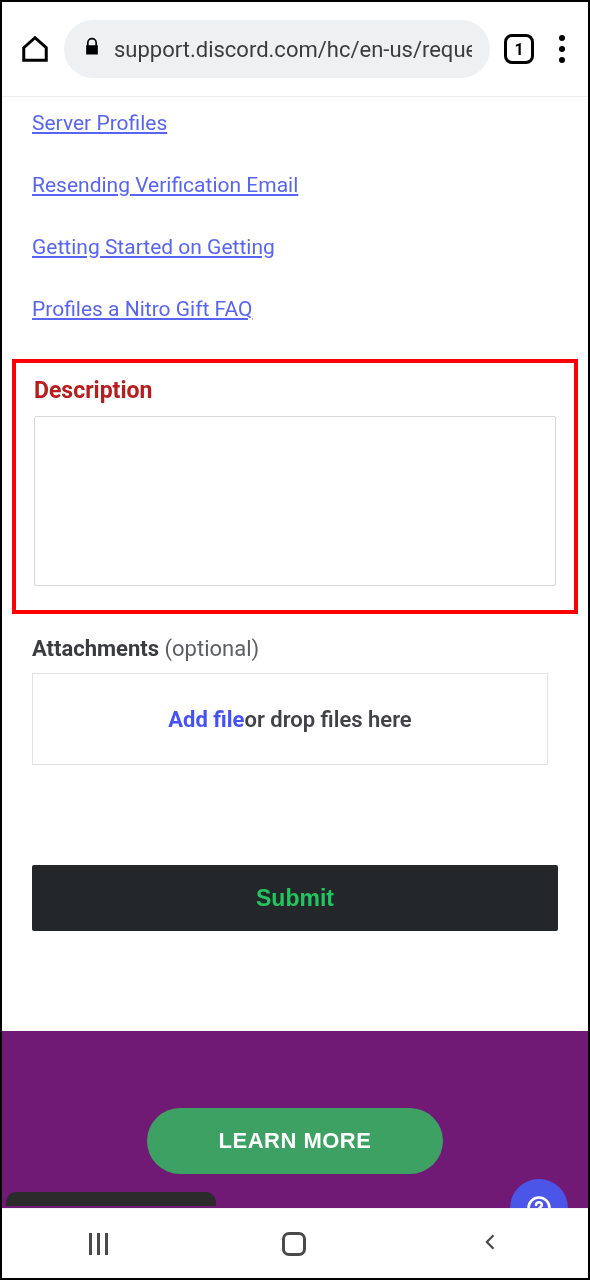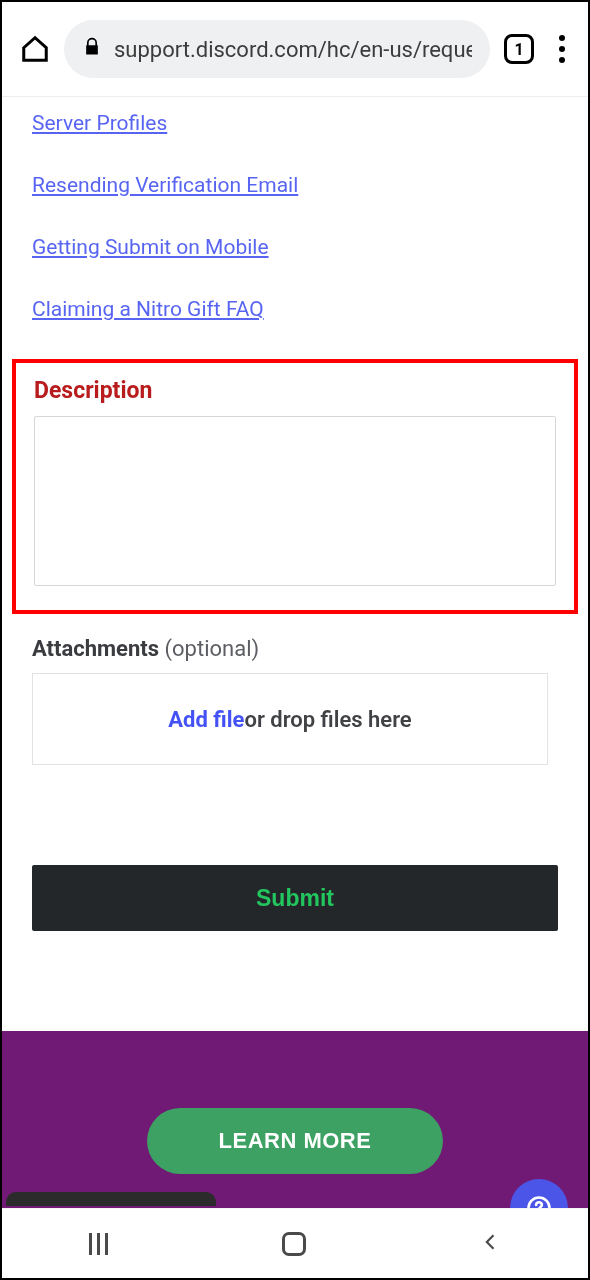--- a/index.html
+++ b/index.html
@@ -162,22 +162,22 @@
   <div class="menu-dots">
     <div></div>
       <div></div>
       <div></div>
   </div>
 </div>
 
 <div class="content">
   <a class="link-item" href="#">Server Profiles</a>
   <a class="link-item" href="#">Resending Verification Email</a>
-  <a class="link-item" href="#">Getting Submit on Mobile</a>
-  <a class="link-item" href="#">Claiming a Nitro Gift FAQ</a>
+  <a class="link-item" href="#">Getting Started on Getting</a>
+  <a class="link-item" href="#">Profiles a Nitro Gift FAQ</a>
 </div>
 
 <div class="highlight-box">
   <div class="section-label">Description</div>
   <textarea class="textarea" style=""></textarea>
 </div>
 
 <div class="attach-section">
   <div class="attach-label">
     <span>Attachments</span>

